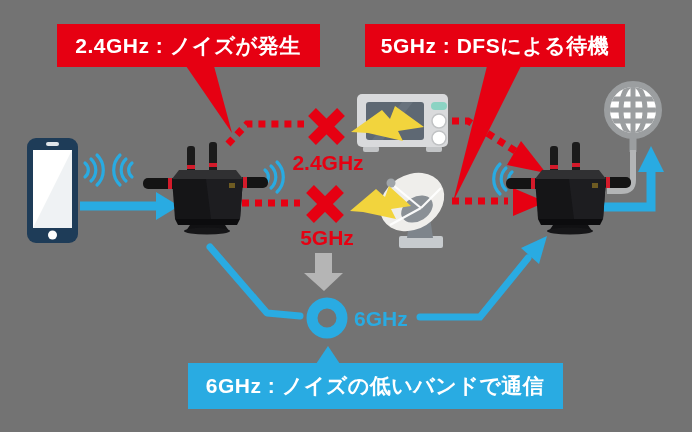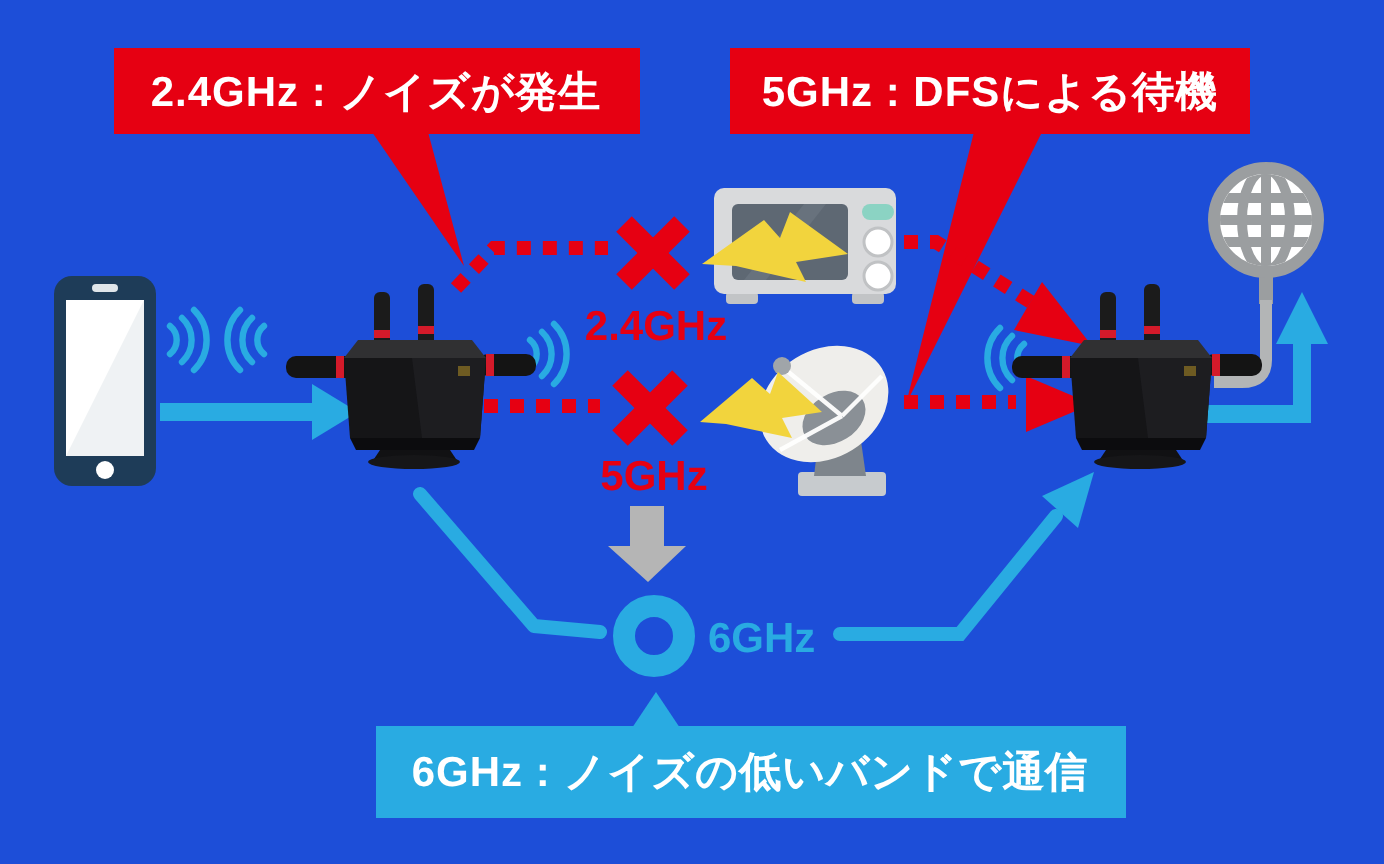--- a/index.html
+++ b/index.html
@@ -1,19 +1,19 @@
 <!DOCTYPE html>
 <html lang="ja"><head>
 <meta charset="utf-8">
 <style>
   html,body{margin:0;padding:0;background:#fff;}
   .stage{
     position:relative;
     width:692px;height:432px;
-    background:#1d4ed8;
+    background:#737373;
     font-family:"Liberation Sans", sans-serif;
     overflow:hidden;
   }
   svg{display:block;}
   text{font-family:"Liberation Sans", sans-serif;}
   .callout-text{font-size:21px;font-weight:bold;fill:#ffffff;letter-spacing:.5px;}
   .band-red{font-size:21px;font-weight:bold;fill:#E60012;}
   .band-blue{font-size:21px;font-weight:bold;fill:#29ABE2;}
 </style>
 </head>

